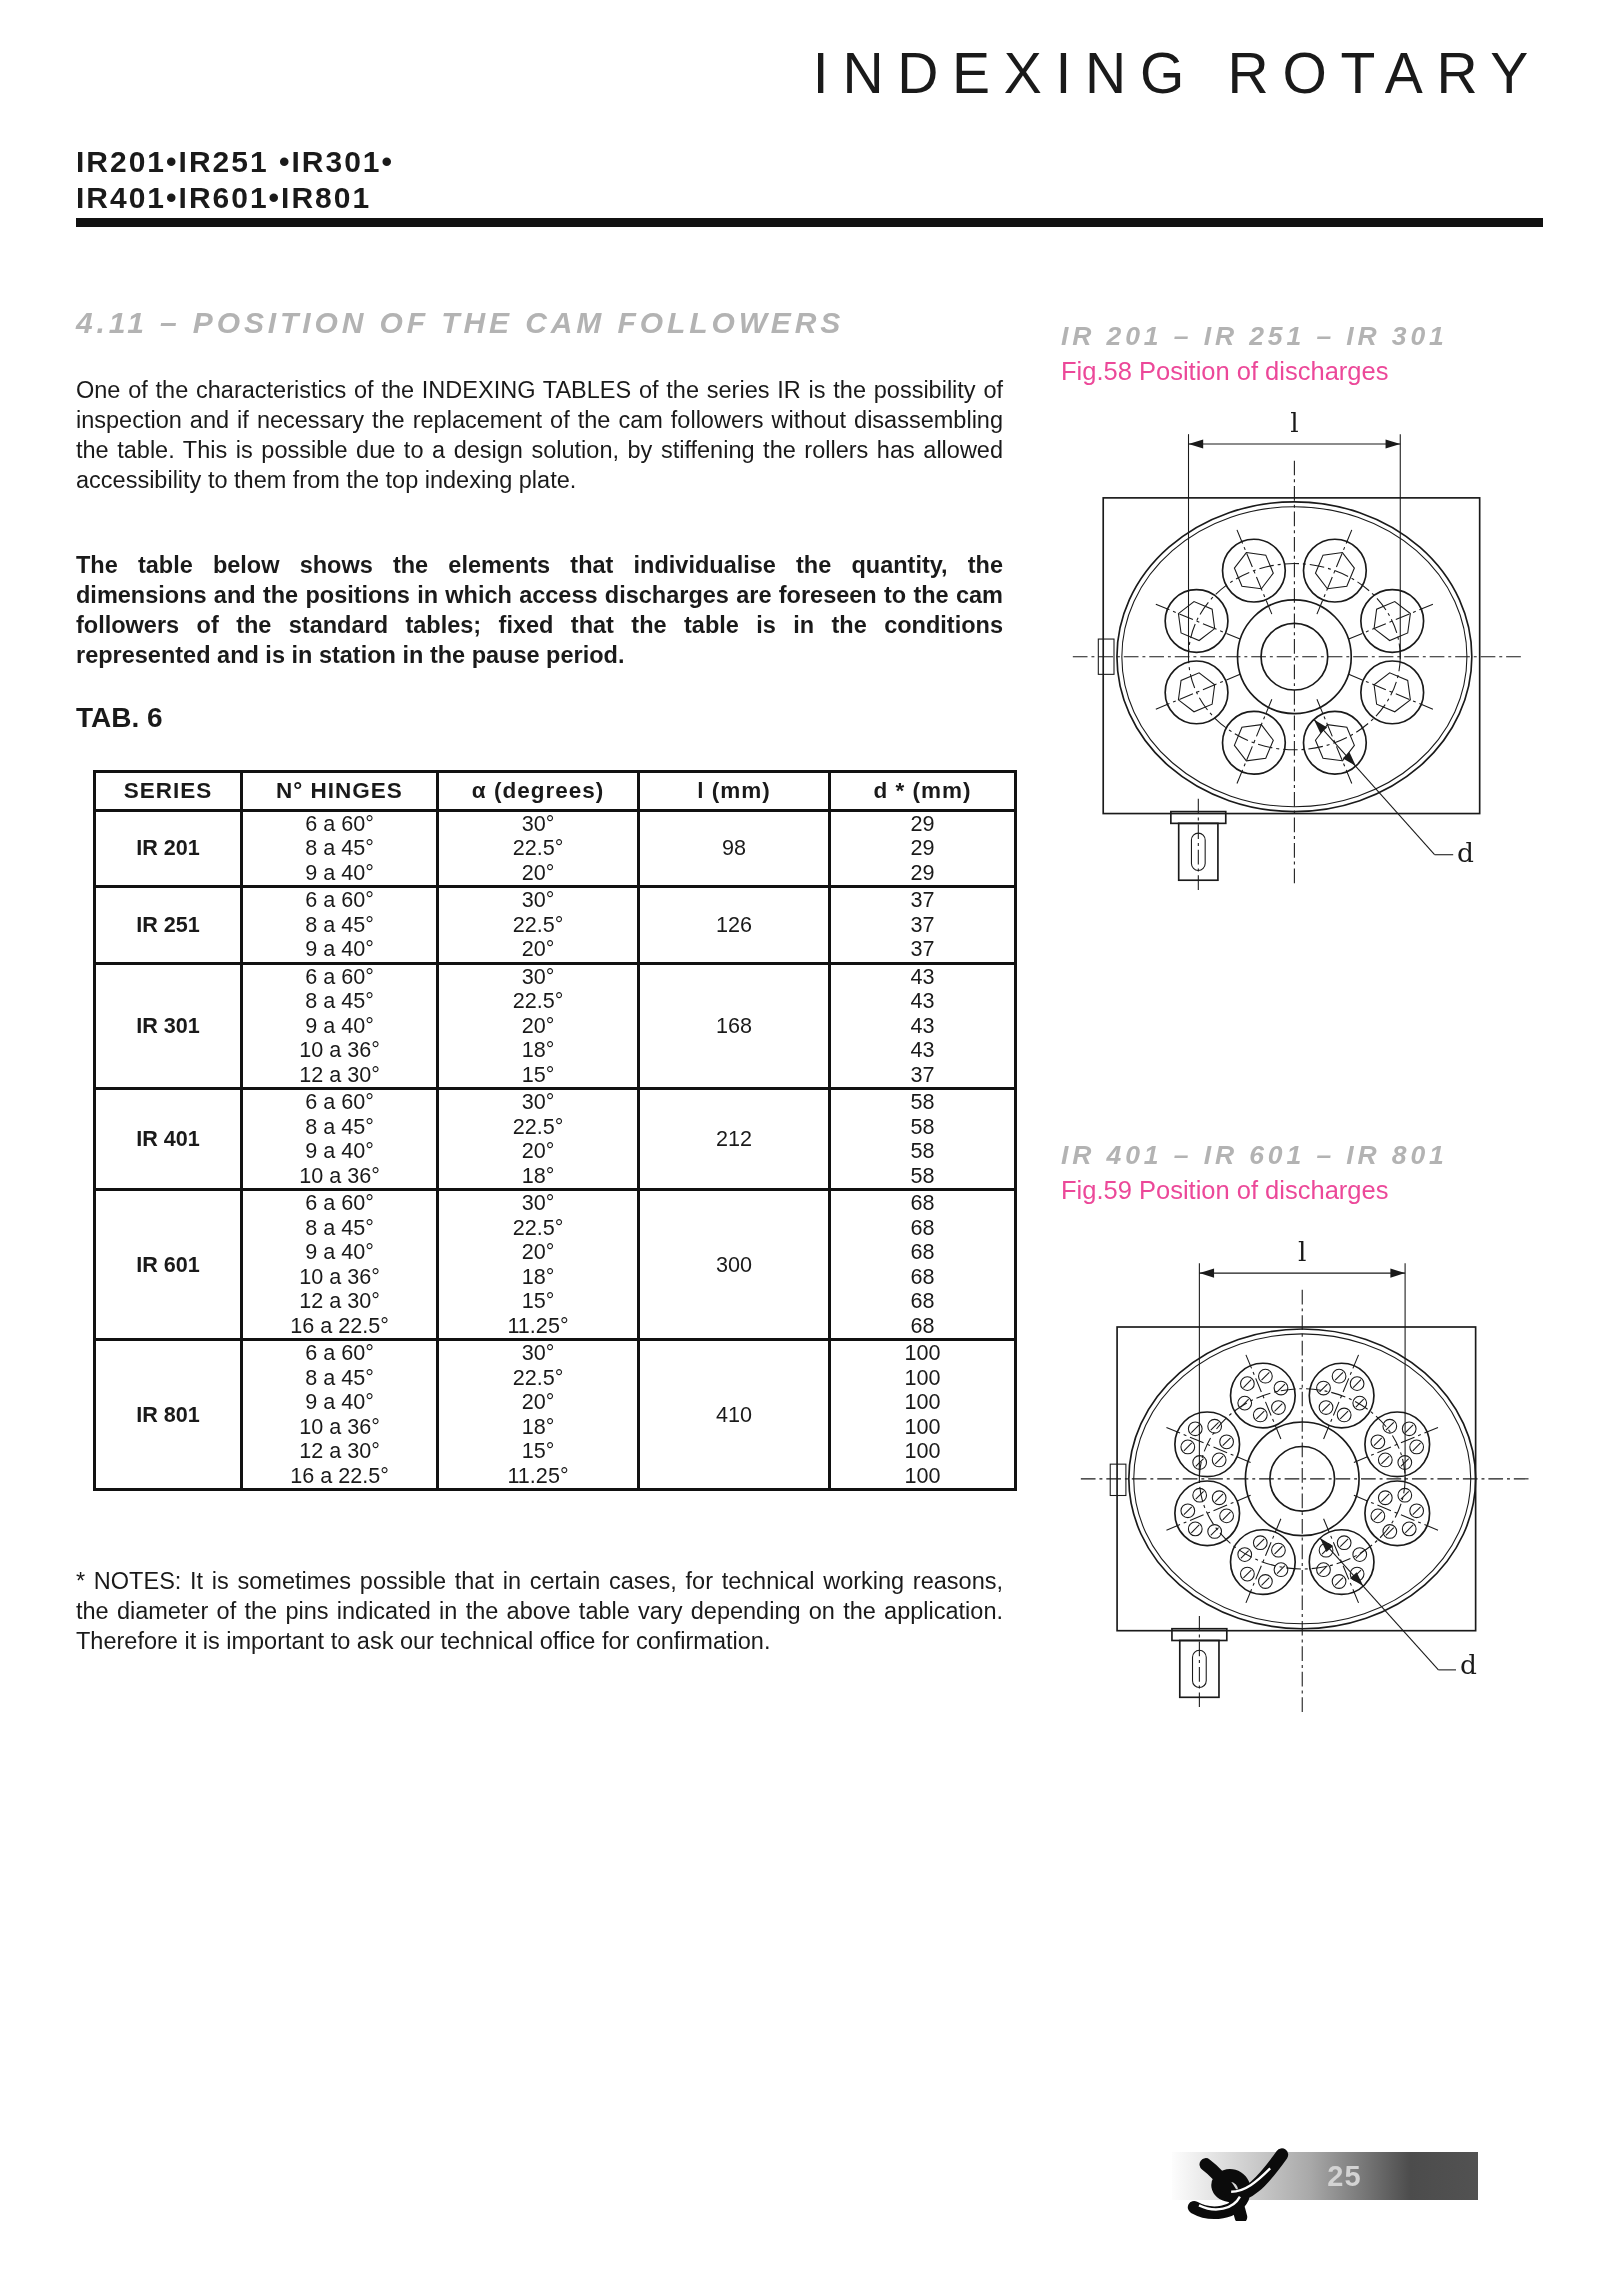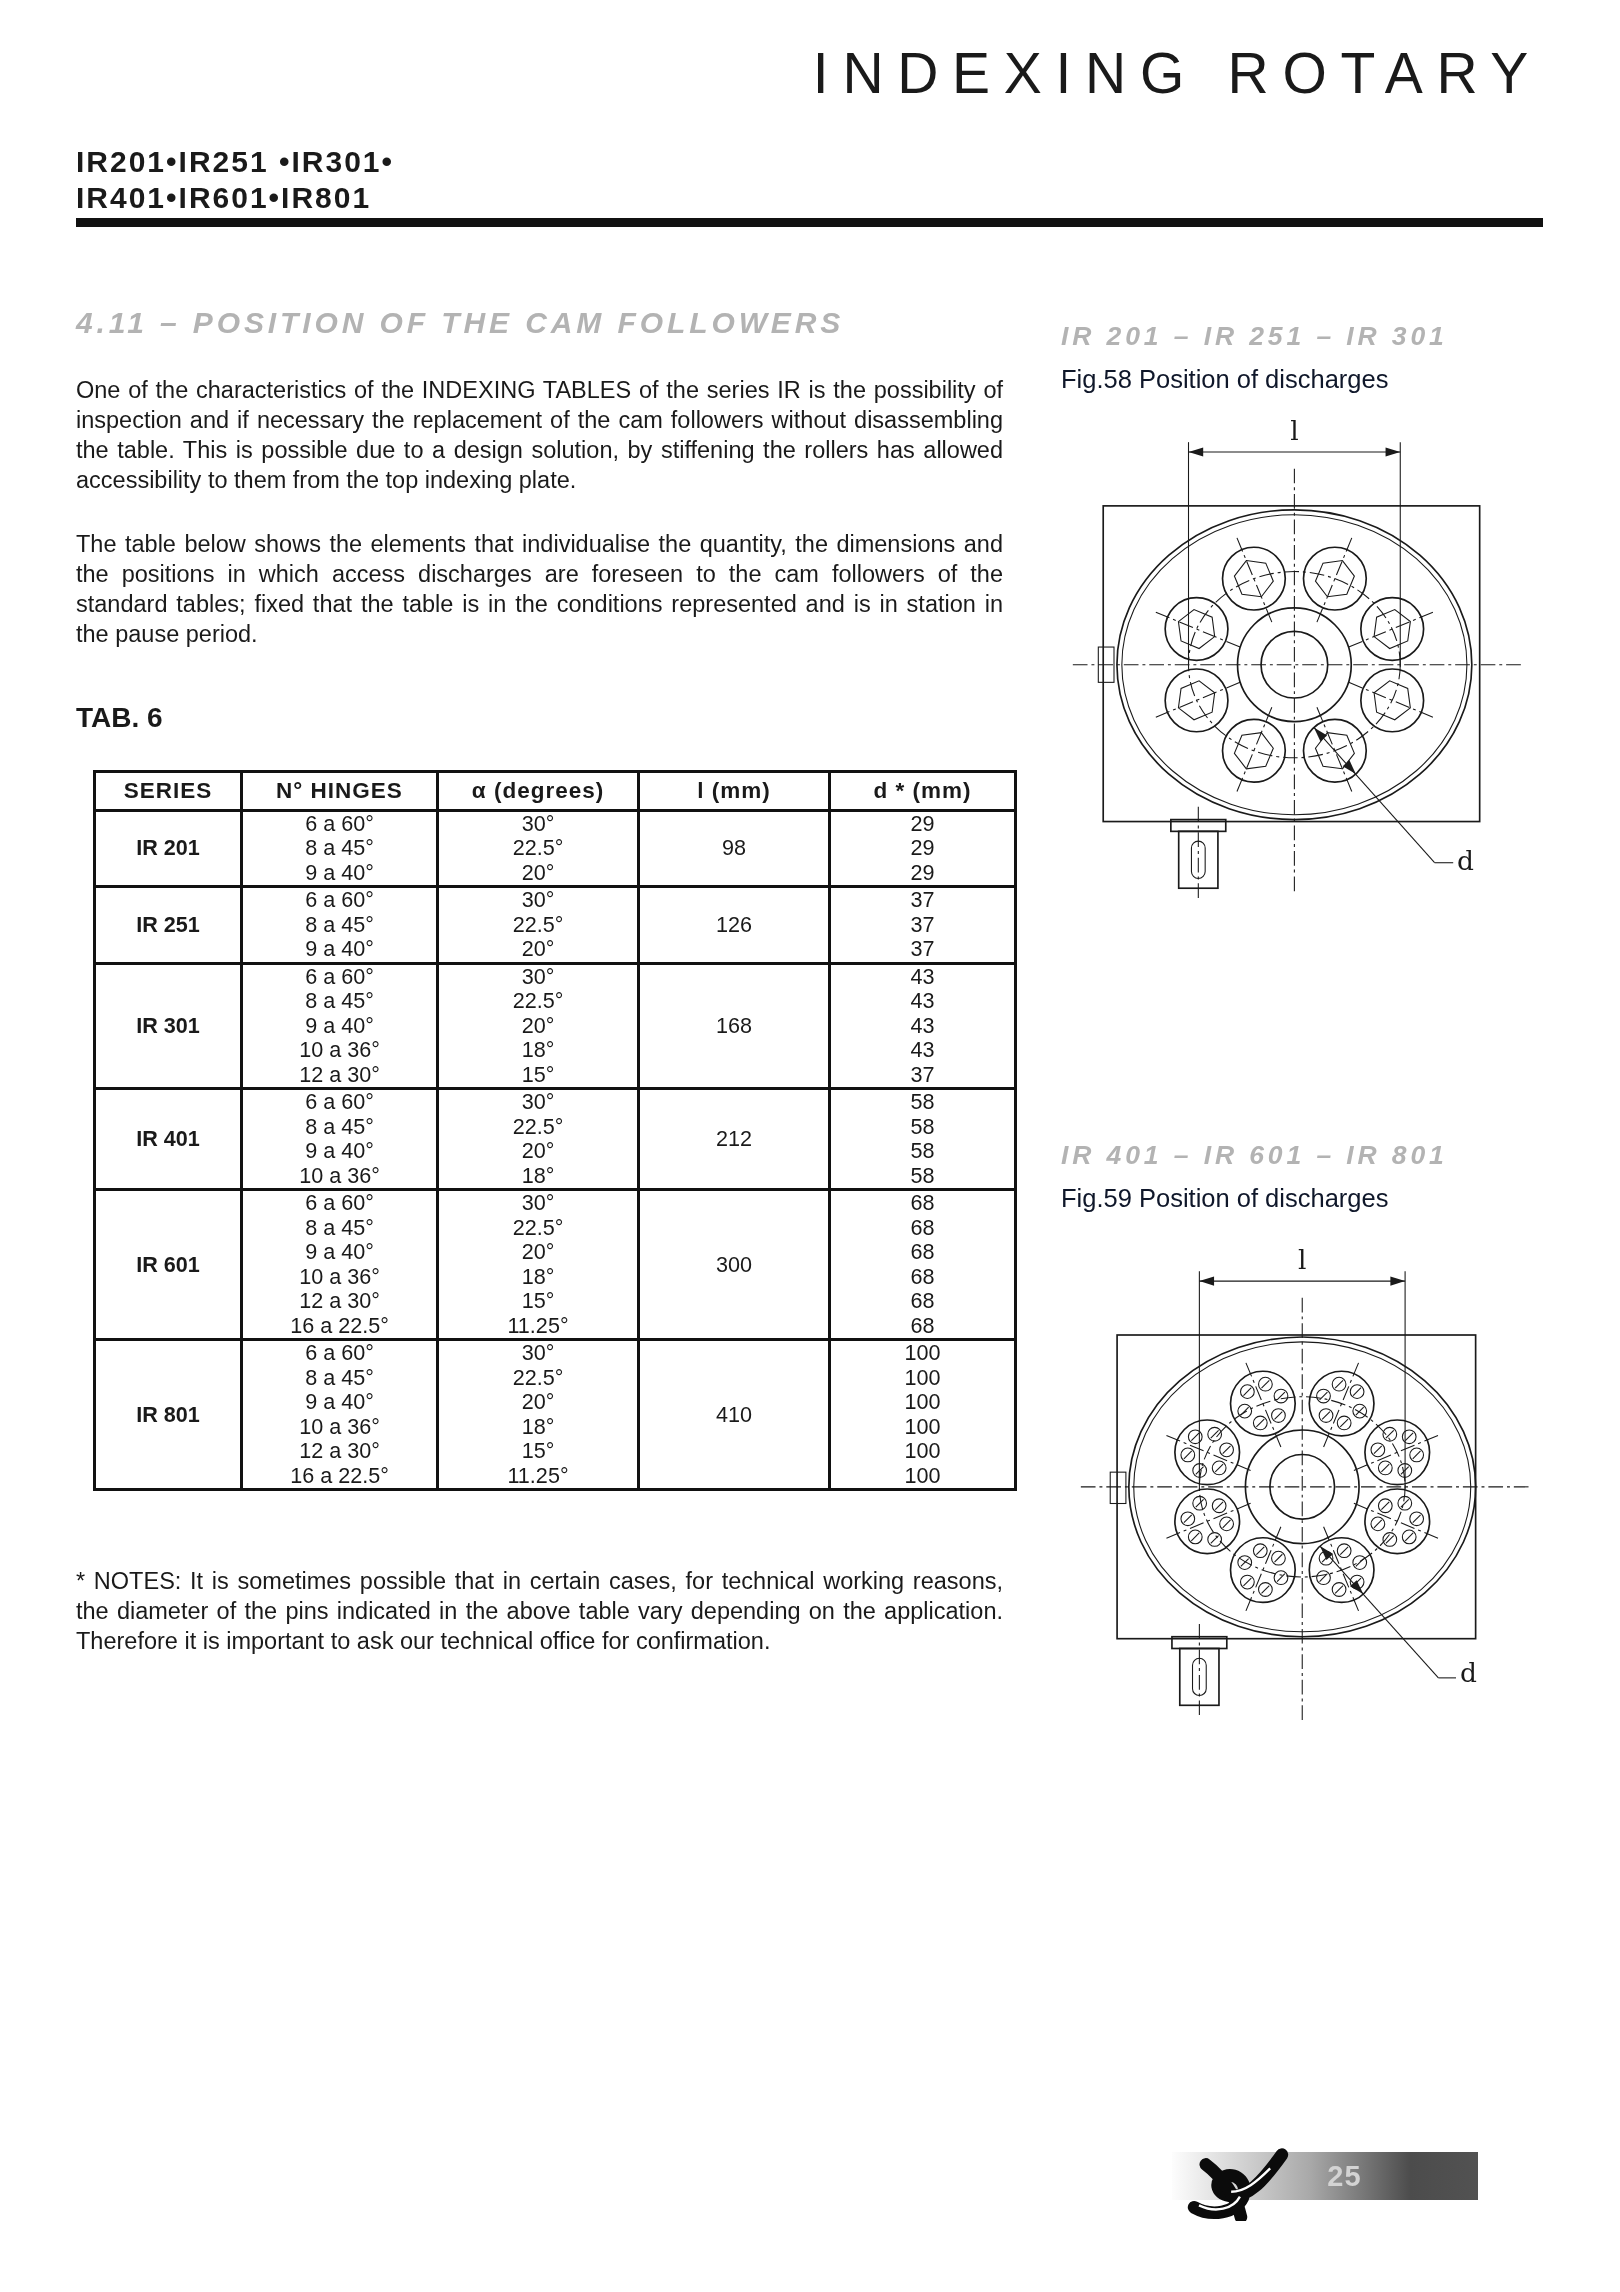--- a/index.html
+++ b/index.html
@@ -12,39 +12,39 @@
   .doc-title{position:absolute;right:78px;top:47px;text-align:right;font-size:57px;
              line-height:53px;letter-spacing:13.7px;white-space:nowrap;font-weight:normal;}
   .rule{position:absolute;left:76px;top:218px;width:1467px;height:8.8px;background:#111;}
 
   
   .section-title{position:absolute;left:76px;top:306px;font-size:30px;font-weight:bold;
                  font-style:italic;color:#b3b3b3;letter-spacing:3.9px;white-space:nowrap;margin:0;}
   .para{position:absolute;left:76px;width:927px;font-size:23.5px;line-height:30px;
         text-align:justify;margin:0;}
   .p1{top:375px;}
-  .p2{top:529px;}
+  .p2{top:550px;font-weight:bold;}
   .notes{top:1566px;}
   .tab-caption{position:absolute;left:76px;top:702px;font-size:28px;font-weight:bold;}
 
   .spec-table{position:absolute;left:93px;top:770px;width:921px;border-collapse:collapse;
               table-layout:fixed;text-align:center;border:3.9px solid #111;}
   .spec-table th{border:3.9px solid #111;font-size:22.5px;padding:4.9px 2px;letter-spacing:1px;}
   .spec-table td{border-left:3.9px solid #111;border-right:3.9px solid #111;
                  font-size:21.6px;line-height:24.5px;padding:0;}
   .spec-table tr.group-start td{border-top:3.9px solid #111;}
   .spec-table td.series{font-weight:bold;margin-top:9px;}
 
   
   .fig{position:absolute;width:519px;}
   .fig1{left:1061px;top:321px;}
   .fig2{left:1061px;top:1140px;}
   .fig-heading{font-size:26.5px;font-weight:bold;font-style:italic;color:#b3b3b3;
                letter-spacing:3.9px;white-space:nowrap;}
-  .fig-caption{font-size:25.5px;color:#0f172a;margin-top:13px;}
+  .fig-caption{font-size:25.5px;color:#ec4899;margin-top:5px;}
   .fig1 .fig-svg{margin-top:5.9px;}
   .fig2 .fig-svg{margin-top:25.5px;}
 
   
   .page-bar{position:absolute;left:1172px;top:2152px;width:306px;height:48px;
             background:linear-gradient(90deg,#fdfdfd 0%,#a9a9a9 45%,#4c4c4c 78%,#525252 100%);
             display:flex;align-items:center;justify-content:center;}
   .page-bar span{font-size:29px;font-weight:bold;color:#d3d3d3;letter-spacing:1px;
                  margin-left:39px;}
   .logo{position:absolute;left:1186px;top:2143px;}

